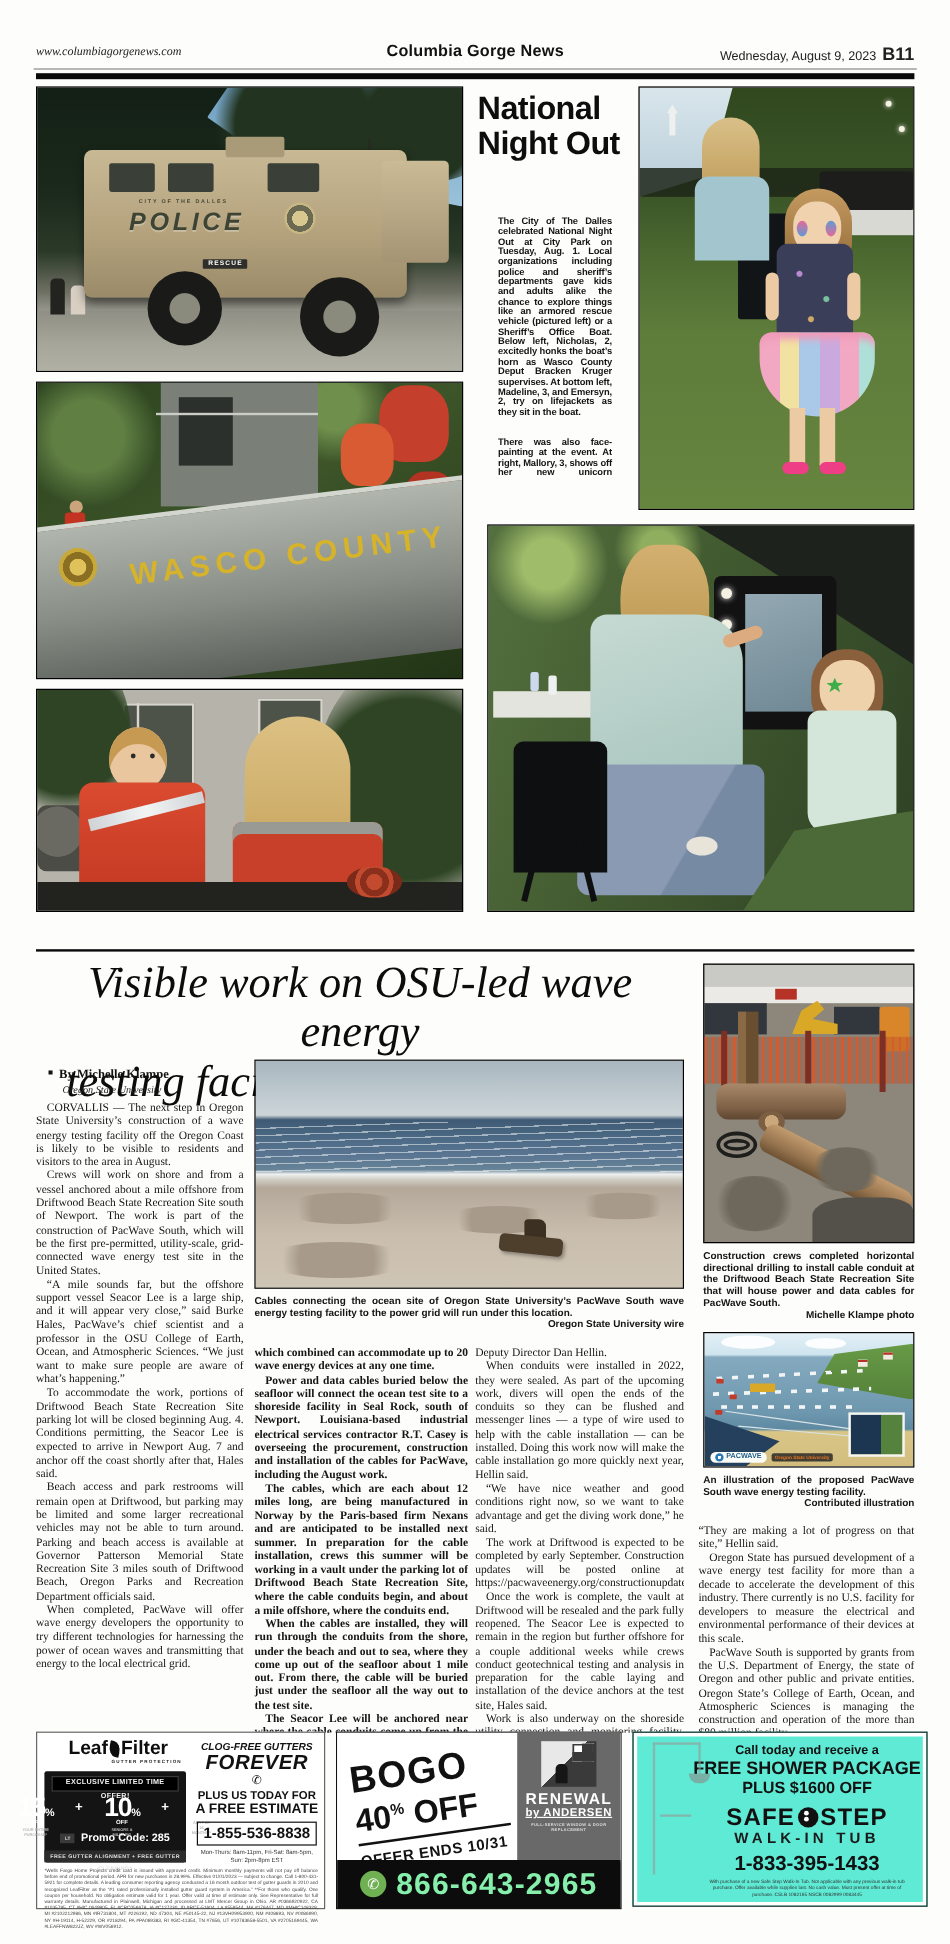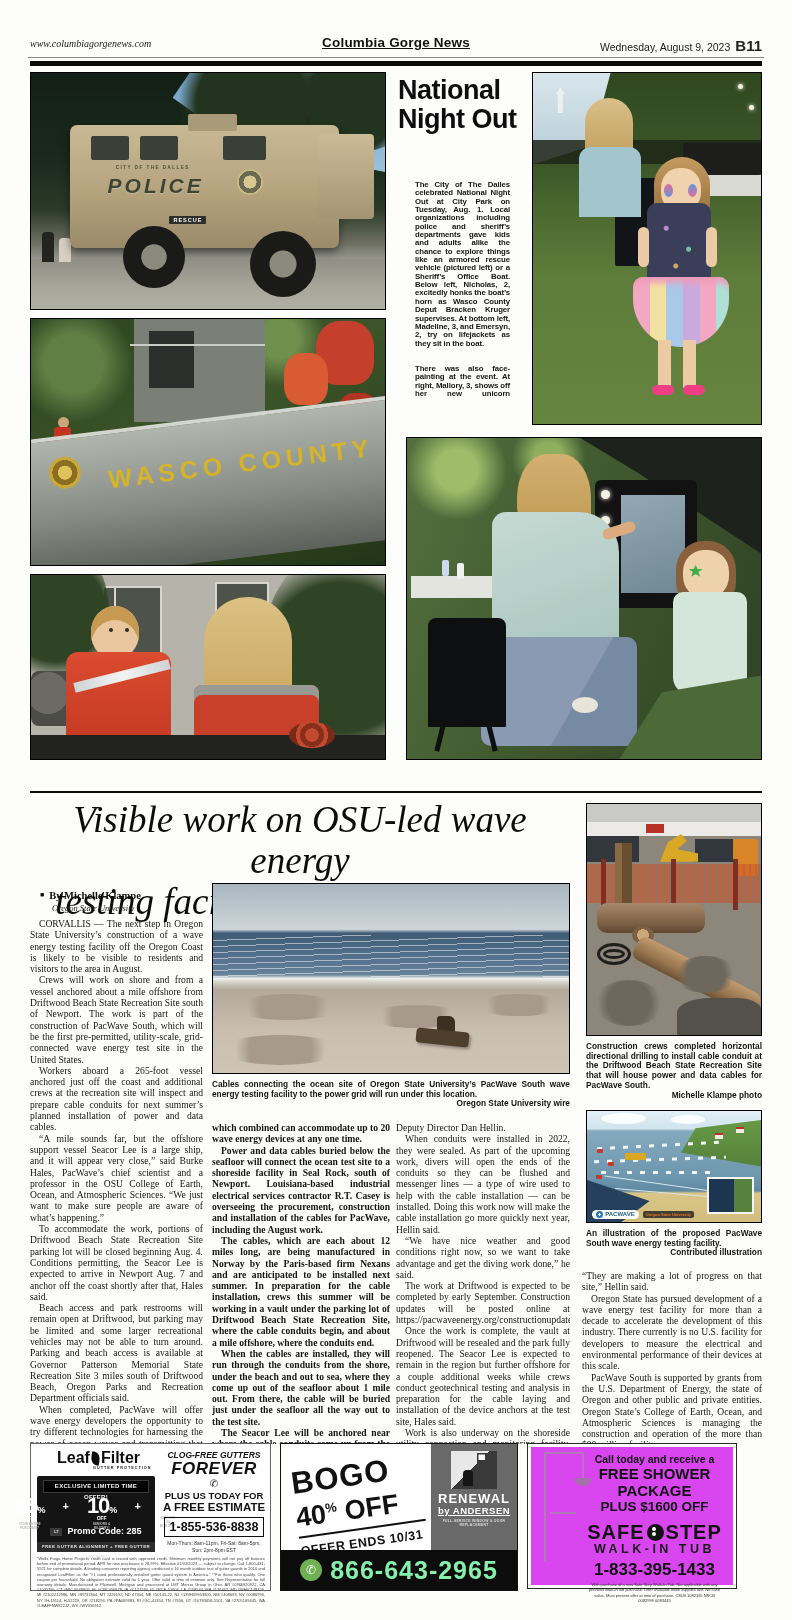--- a/index.html
+++ b/index.html
@@ -3,21 +3,21 @@
 <meta charset="utf-8">
 <style>
   * { box-sizing: border-box; margin: 0; padding: 0; }
   html,body { background:#ffffff; }
   .page { position:relative; width:792px; height:1620px; background:#fdfdfc; overflow:hidden;
           font-family:"Liberation Serif", serif; color:#111; }
 
   
   .hdr-url  { position:absolute; left:30px; top:38px; font:italic 10px "Liberation Serif", serif; color:#222; }
   .hdr-paper{ position:absolute; left:0; right:0; top:35px; text-align:center;
-              font:bold 13.5px "Liberation Sans", sans-serif; letter-spacing:.2px;text-decoration:underline; }
+              font:bold 13.5px "Liberation Sans", sans-serif; letter-spacing:.2px; }
   .hdr-date { position:absolute; right:30px; top:37px; font:10.5px "Liberation Sans", sans-serif; color:#222; }
   .hdr-date b { font:bold 15px "Liberation Sans", sans-serif; margin-left:5px; }
   .hdr-rule { position:absolute; left:28px; right:28px; top:57px; height:1px; background:#8a8a8a; }
   .hdr-bar  { position:absolute; left:30px; width:732px; top:61px; height:5px; background:#0a0a0a; }
 
   
   .ph { position:absolute; border:1px solid #000; overflow:hidden; background:#888; }
 
   
   #ph-police { left:30px; top:72px; width:356px; height:238px;
@@ -318,22 +318,22 @@
   .bg-brand1 { font:900 13px/14px "Liberation Sans", sans-serif; letter-spacing:1px; }
   .bg-brand2 { font:800 9.5px/10px "Liberation Sans", sans-serif; letter-spacing:.5px;text-decoration:underline; }
   .bg-tag { margin-top:3px; font:bold 3.4px "Liberation Sans", sans-serif; color:#ddd; letter-spacing:.3px; }
   .bg-bar { position:absolute; left:0; right:0; bottom:0; height:40px; background:#0c0c0c;
     display:flex; align-items:center; justify-content:center; gap:8px; }
   .bg-phoneicon { width:22px; height:22px; border-radius:50%; background:#6fb052;
     color:#fff; font-size:12px; line-height:22px; text-align:center; }
   .bg-phone { font:900 25px "Liberation Sans", sans-serif; color:#86efac; letter-spacing:1px; }
 
   
-  #ad-ss { left:527px; top:1443px; width:210px; height:146px; border:1.5px solid #2a2a2a;
-    background:#d946ef; box-shadow:inset 0 0 0 3px #fff; text-align:center; color:#111;padding-left:45px; }
+  #ad-ss { left:527px; top:1443px; width:246px; height:146px; border:1.5px solid #2a2a2a;
+    background:#5eead4; box-shadow:inset 0 0 0 3px #fff; text-align:center; color:#111;padding-left:45px; }
   .ss-pipes { position:absolute; left:16px; top:8px; width:70px; height:120px; opacity:.6; }
   .ss-vline { position:absolute; background:#9a9a96; }
   .ss-l1 { margin-top:9px; font:800 10.5px "Liberation Sans", sans-serif; }
   .ss-l2 { font:800 15px/17px "Liberation Sans", sans-serif; }
   .ss-l3 { font:800 13.5px/15px "Liberation Sans", sans-serif; }
   .ss-logo { margin-top:8px; font:900 20px/20px "Liberation Sans", sans-serif; letter-spacing:1px; }
   .ss-swoosh { display:inline-block; width:17px; height:17px; border-radius:50%; background:#111;
     position:relative; vertical-align:-2px; margin:0 2px; }
   .ss-swoosh::after { content:""; position:absolute; left:5px; top:3px; width:4px; height:4px;
     border-radius:50%; background:#fff; box-shadow:0 5px 0 0 #fff; }
@@ -484,21 +484,20 @@
   <div class="art-headline">
     <div>Visible work on OSU-led wave energy</div>
     <div>testing facility to begin in August</div>
   </div>
   <div class="art-byline">By Michelle Klampe</div>
   <div class="art-byorg">Oregon State University</div>
 
   <div class="serif-col" id="col1">
       <p>CORVALLIS — The next step in Oregon State University’s construction of a wave energy testing facility off the Oregon Coast is likely to be visible to residents and visitors to the area in August.</p>
       <p>Crews will work on shore and from a vessel anchored about a mile offshore from Driftwood Beach State Recreation Site south of Newport. The work is part of the construction of PacWave South, which will be the first pre-permitted, utility-scale, grid-connected wave energy test site in the United States.</p>
-      <p>Workers aboard a 265-foot vessel anchored just off the coast and additional crews at the recreation site will inspect and prepare cable conduits for next summer’s planned installation of power and data cables.</p>
       <p>“A mile sounds far, but the offshore support vessel Seacor Lee is a large ship, and it will appear very close,” said Burke Hales, PacWave’s chief scientist and a professor in the OSU College of Earth, Ocean, and Atmospheric Sciences. “We just want to make sure people are aware of what’s happening.”</p>
       <p>To accommodate the work, portions of Driftwood Beach State Recreation Site parking lot will be closed beginning Aug. 4. Conditions permitting, the Seacor Lee is expected to arrive in Newport Aug. 7 and anchor off the coast shortly after that, Hales said.</p>
       <p>Beach access and park restrooms will remain open at Driftwood, but parking may be limited and some larger recreational vehicles may not be able to turn around. Parking and beach access is available at Governor Patterson Memorial State Recreation Site 3 miles south of Driftwood Beach, Oregon Parks and Recreation Department officials said.</p>
       <p>When completed, PacWave will offer wave energy developers the opportunity to try different technologies for harnessing the power of ocean waves and transmitting that energy to the local electrical grid.</p>
     </div>
 
   <div class="ph" id="ph-beach">
     <div class="bc-waves"></div>
     <div class="bc-patch" style="left:6%;top:58%;width:30%;height:14%;"></div>
     <div class="bc-patch" style="left:44%;top:64%;width:26%;height:12%;"></div>

